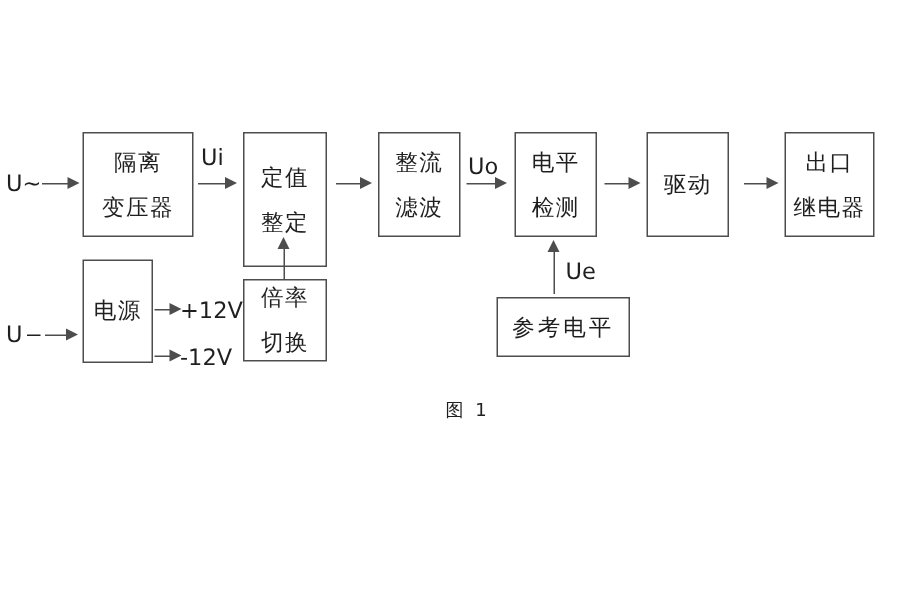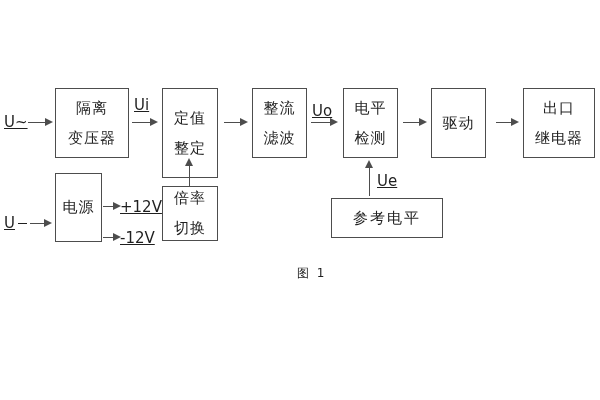--- a/index.html
+++ b/index.html
@@ -21,21 +21,20 @@
     line-height:19px;
     letter-spacing:1px;
     white-space:nowrap;
   }
 
   .sig {
     position:absolute;
     font-size:15px;
     line-height:18px;
     white-space:nowrap;
-    text-decoration:underline;
   }
 
   .caption {
     position:absolute;
     font-size:12px;
     line-height:18px;
     letter-spacing:2px;
     white-space:nowrap;
   }
 
@@ -75,35 +74,35 @@
 
   <div class="box" style="left:252px;top:88px;width:55px;height:70px">
     <span>整流</span>
     <span>滤波</span>
   </div>
 
   <div class="box" style="left:431px;top:88px;width:55px;height:70px">
     <span>驱动</span>
   </div>
 
-  <div class="box" style="left:523px;top:88px;width:72px;height:70px">
+  <div class="box" style="left:523px;top:88px;width:60px;height:70px">
     <span>出口</span>
     <span>继电器</span>
   </div>
 
   <div class="box" style="left:55px;top:173px;width:47px;height:69px">
     <span>电源</span>
   </div>
 
   <div class="box" style="left:162px;top:186px;width:56px;height:55px">
     <span>倍率</span>
     <span>切换</span>
   </div>
 
-  <div class="box" style="left:331px;top:198px;width:112px;height:40px;letter-spacing:2px">
+  <div class="box" style="left:331px;top:198px;width:89px;height:40px;letter-spacing:2px">
     <span>参考电平</span>
   </div>
 
   <span class="sig" style="left:4px;top:113px">U~</span>
   <span class="sig" style="left:4px;top:214px">U</span>
   <span class="dash" style="left:18px;top:223px"></span>
   <span class="sig" style="left:134px;top:96px">Ui</span>
   <span class="sig" style="left:312px;top:102px">Uo</span>
   <span class="sig" style="left:377px;top:172px">Ue</span>
   <span class="sig" style="left:120px;top:198px">+12V</span>

